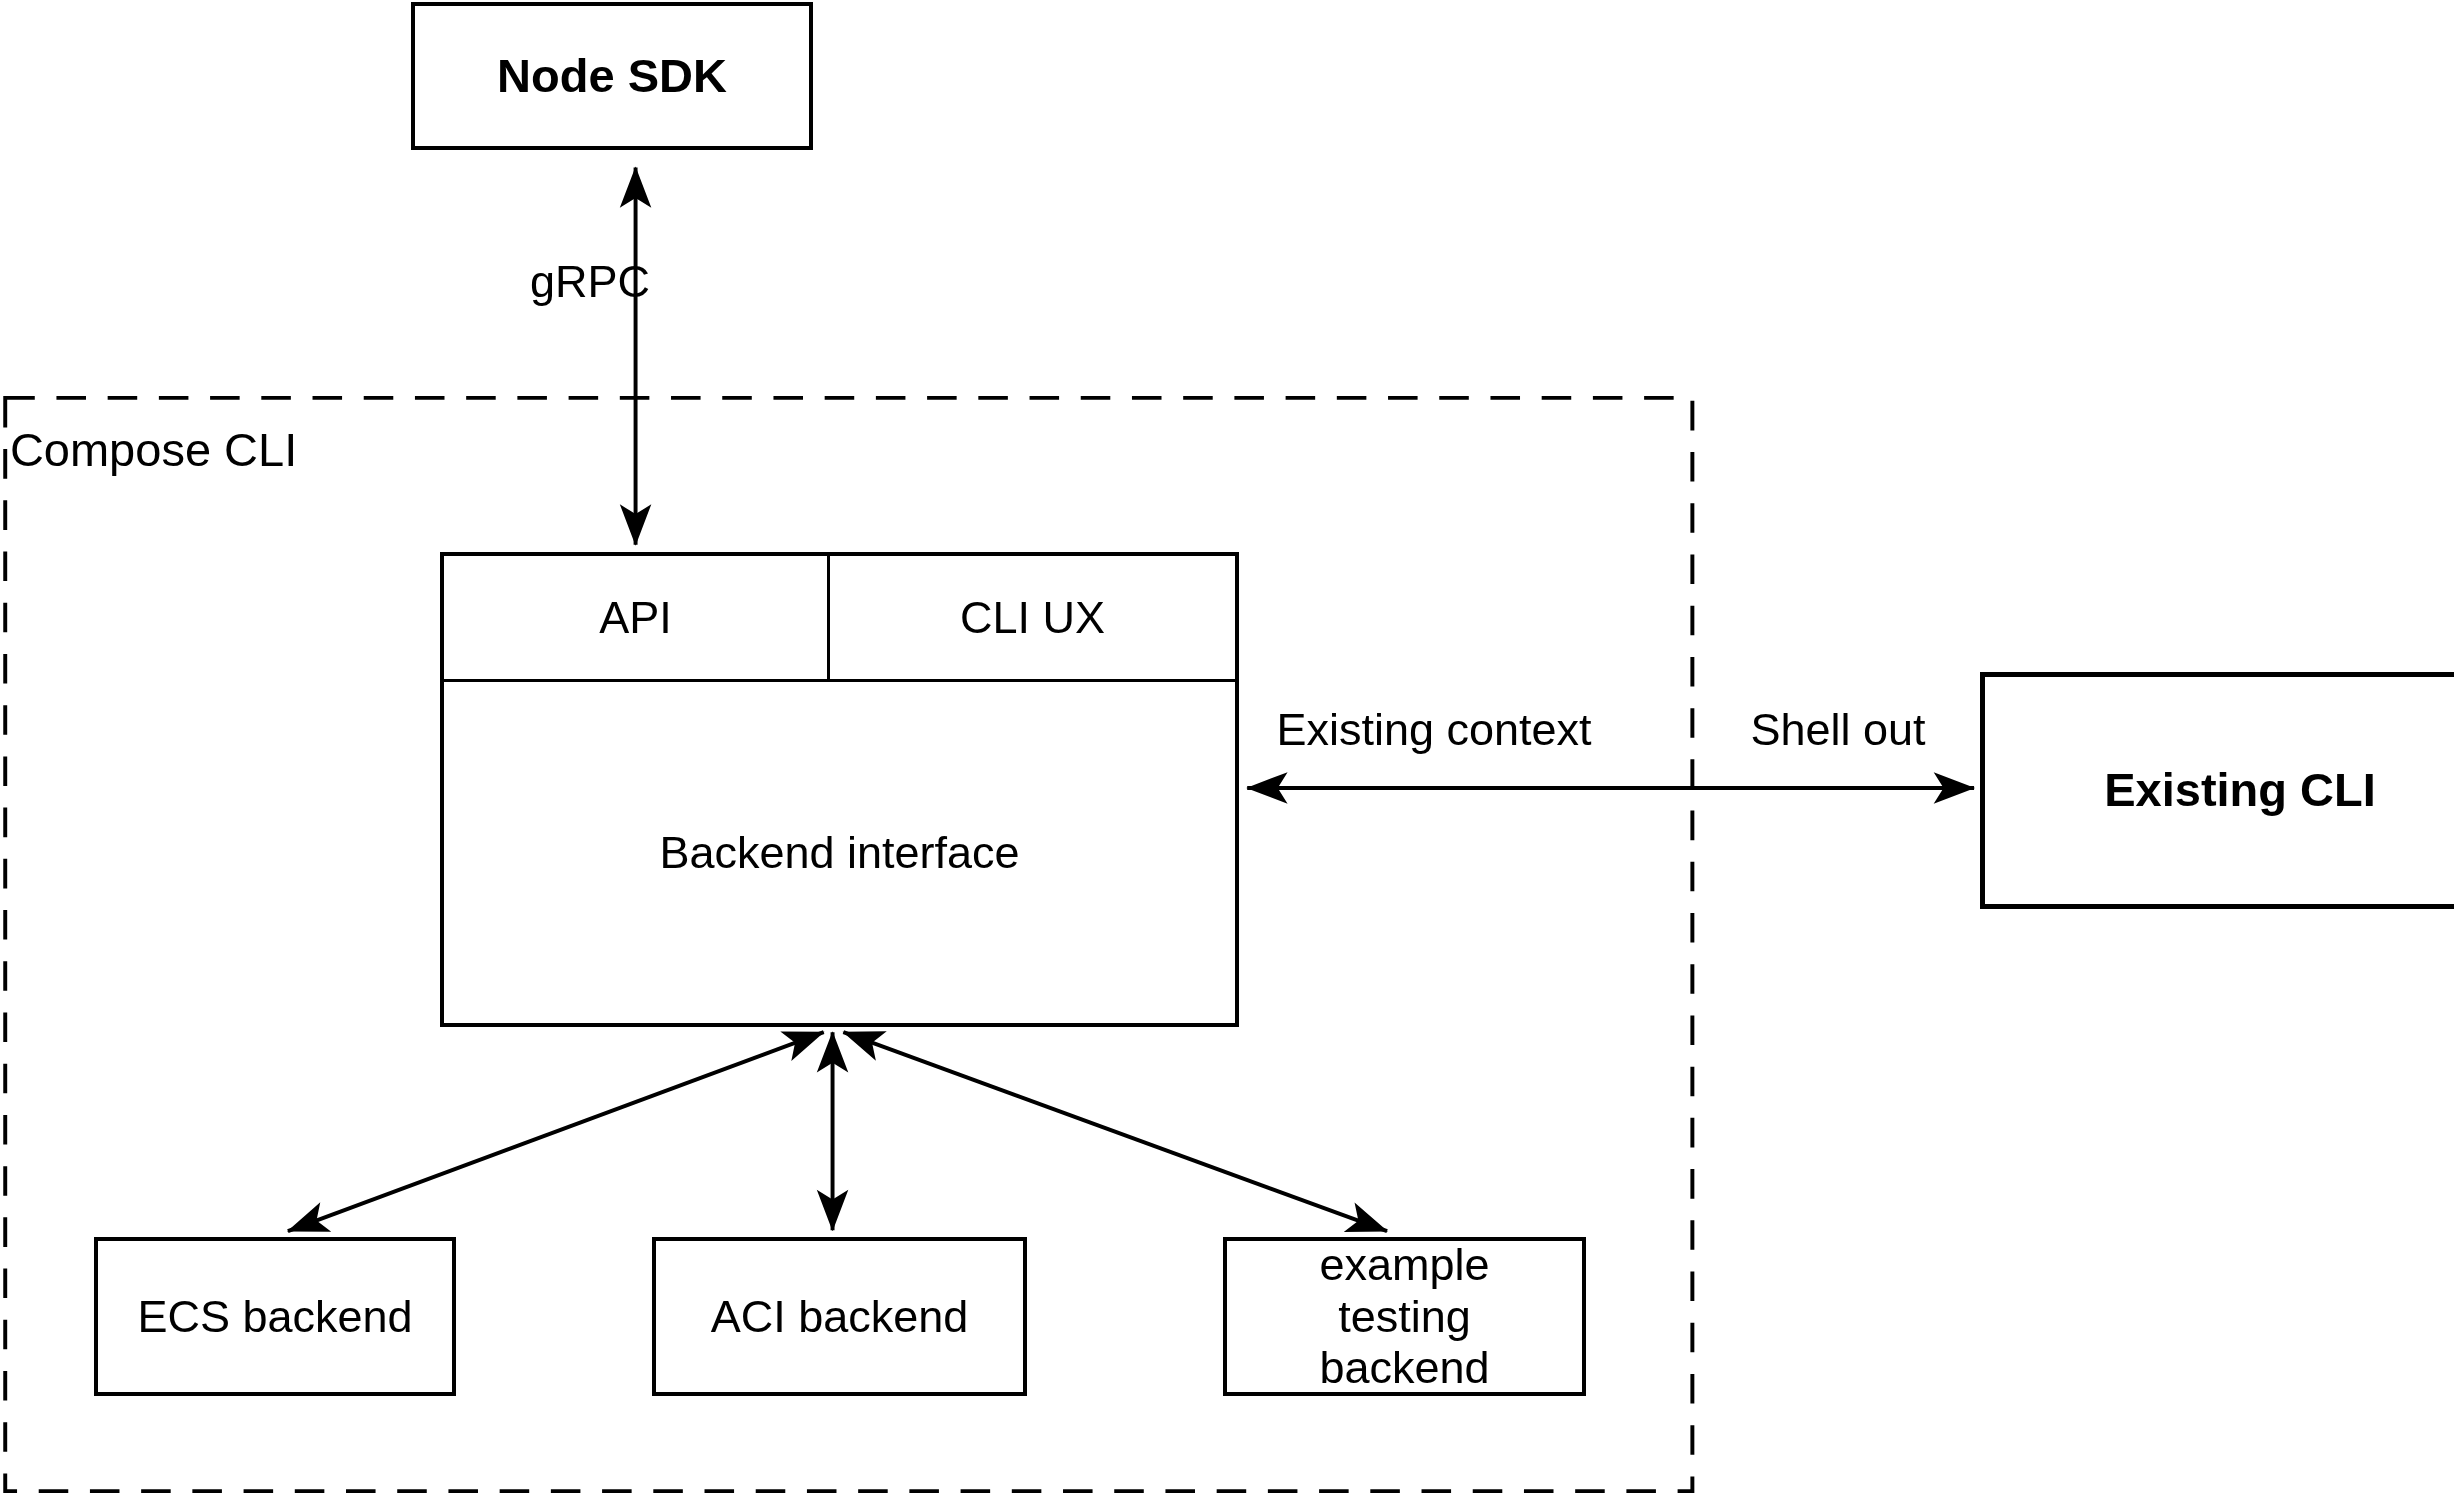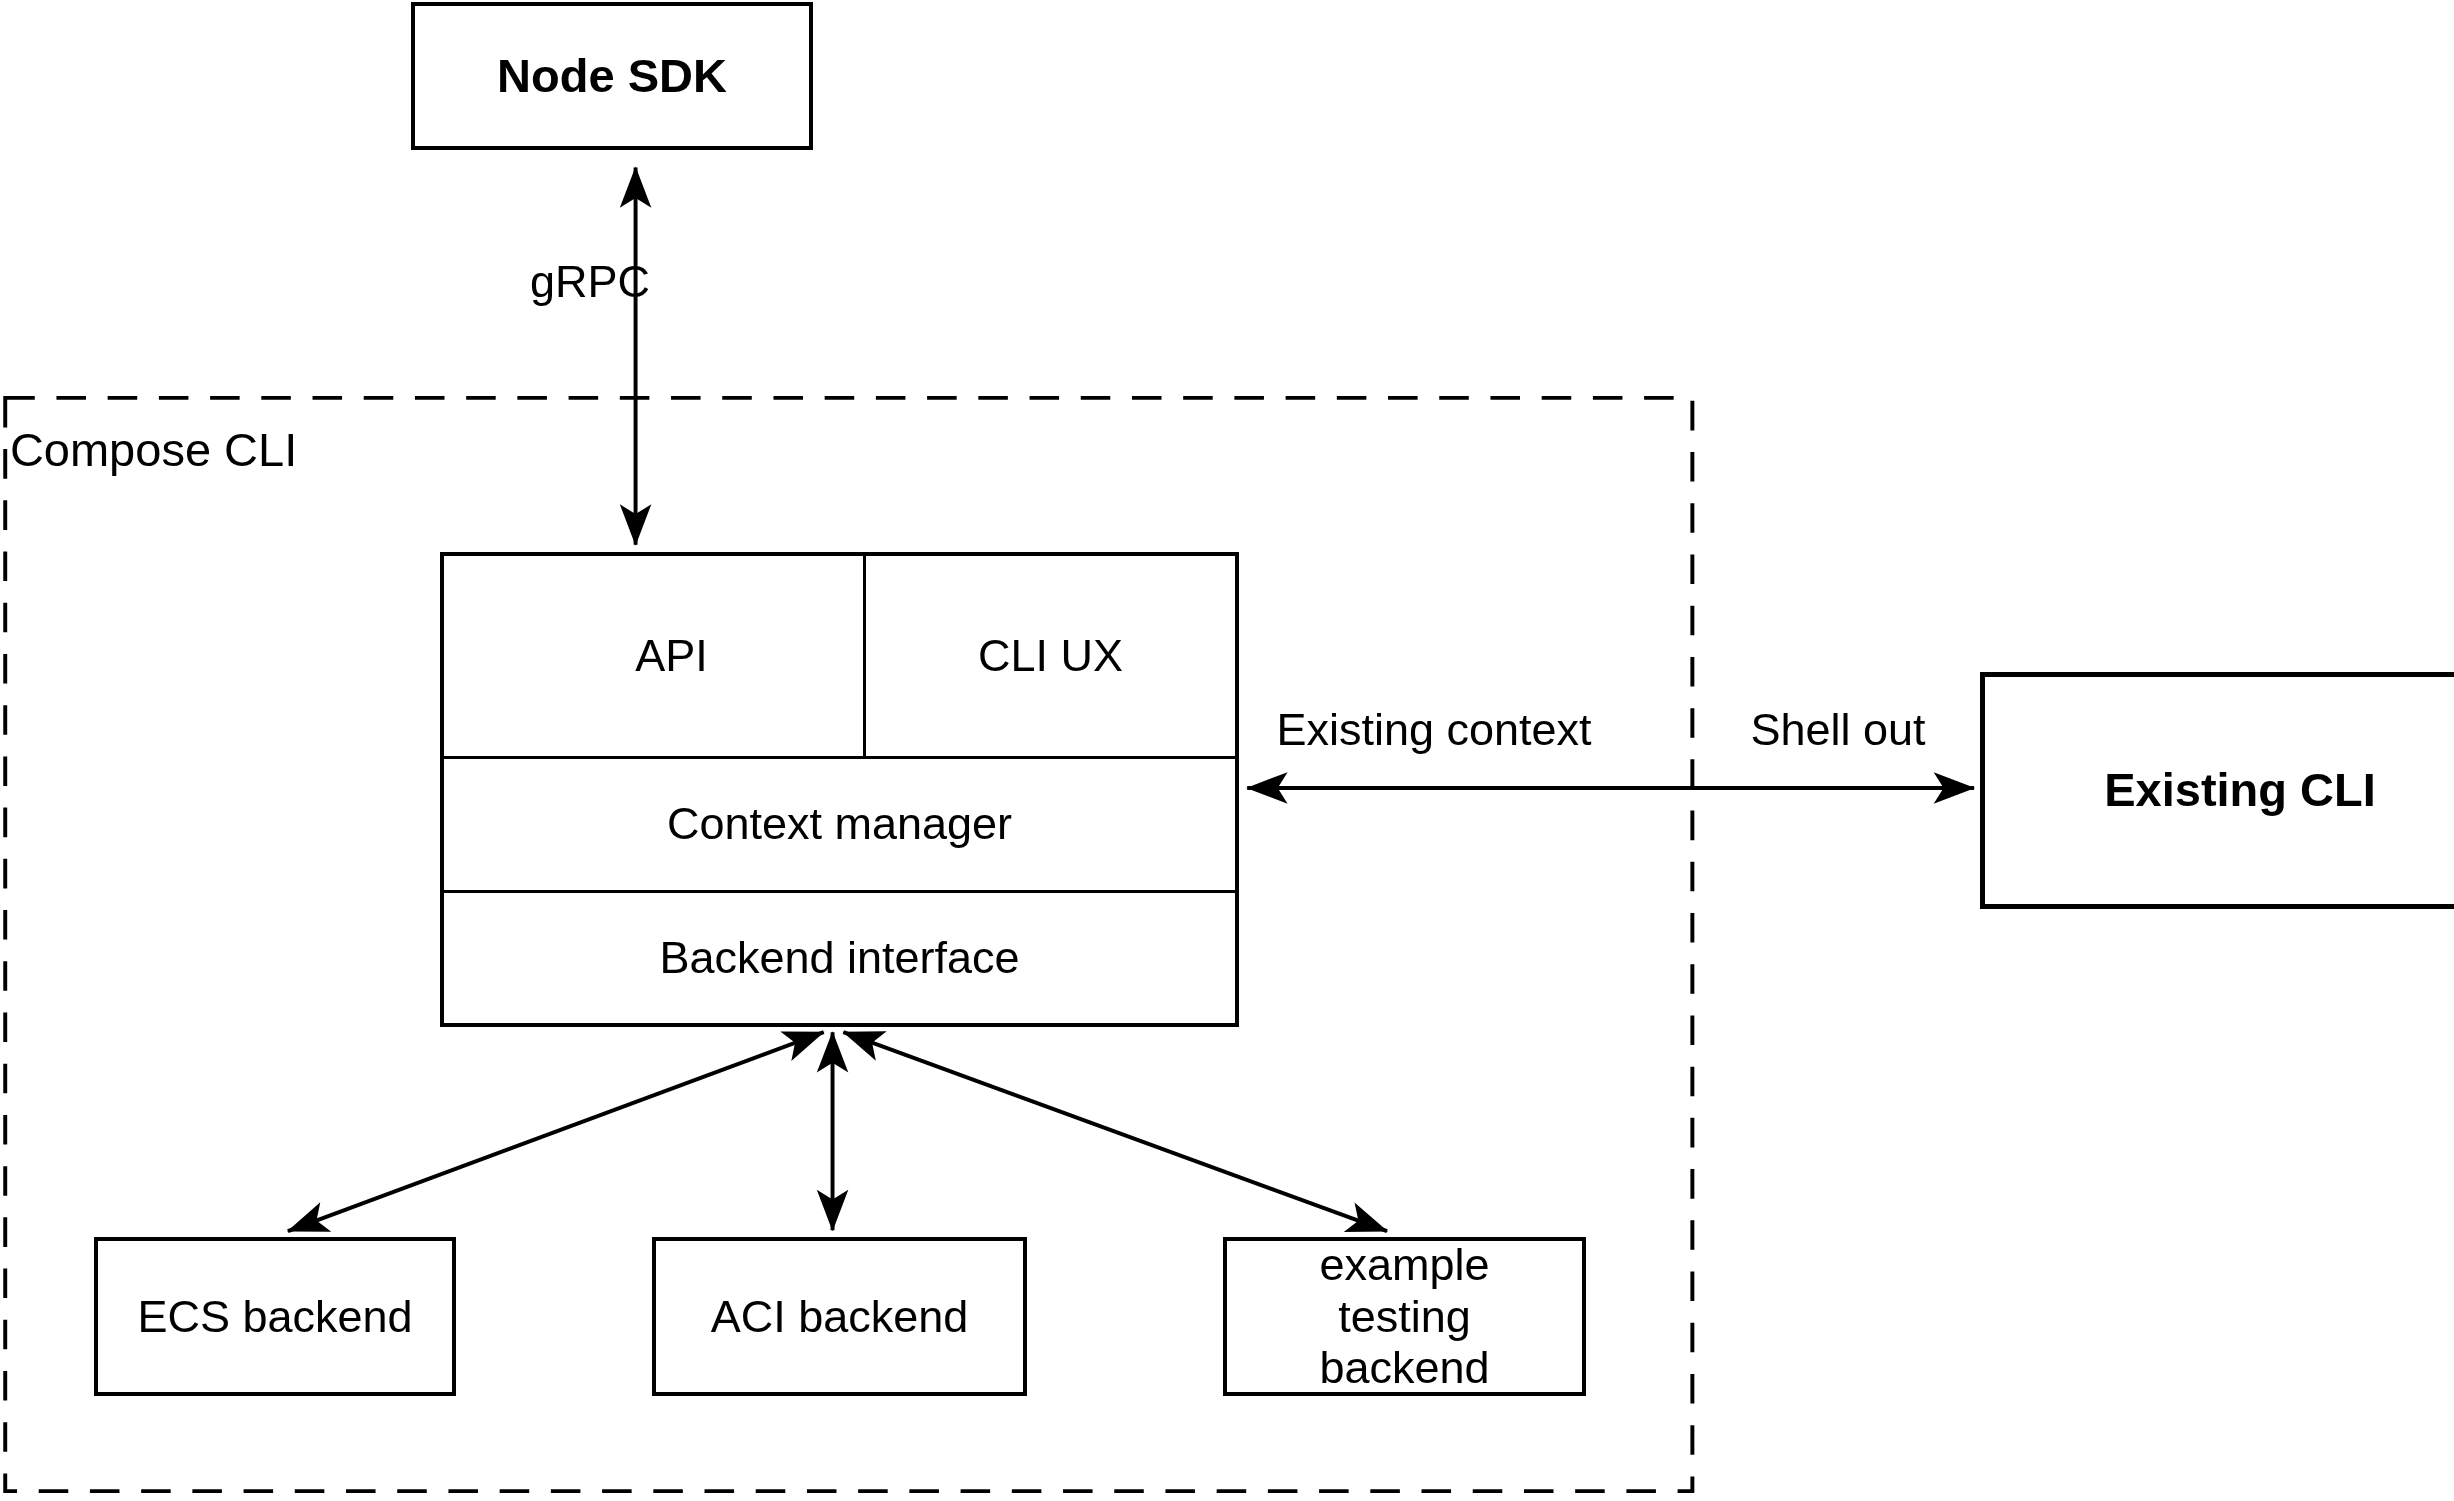--- a/index.html
+++ b/index.html
@@ -47,21 +47,21 @@
     position: absolute;
     left: 440px; top: 552px;
     width: 799px; height: 475px;
     box-sizing: border-box;
     background: #ffffff;
     border: 4.9px solid #000000;
     display: flex;
     flex-direction: column;
     font-size: 45px;
   }
-  .row-top { height: 200px; display: flex; flex: 0 0 auto; padding-left: 36px; }
+  .row-top { height: 123px; display: flex; flex: 0 0 auto; }
   .cell {
     display: flex; align-items: center; justify-content: center;
     box-sizing: border-box;
   }
   .cell-api   { width: 386px; border-right: 3.9px solid #000000; }
   .cell-cliux { flex: 1; }
   .row-mid, .row-bottom {
     flex: 1;
     border-top: 3.9px solid #000000;
     display: flex; align-items: center; justify-content: center;
@@ -116,23 +116,20 @@
 
   <div id="main-box">
     <div class="row-top">
       <div class="cell cell-api">
         <span>API</span>
       </div>
       <div class="cell cell-cliux">
         <span>CLI UX</span>
       </div>
     </div>
-    <div class="row-mid">
-      <span>Context manager</span>
-    </div>
     <div class="row-bottom">
       <span>Backend interface</span>
     </div>
   </div>
 
   <div class="box bold" id="existing-cli">
     <span>Existing CLI</span>
   </div>
 
   <div class="box" id="ecs-backend">

